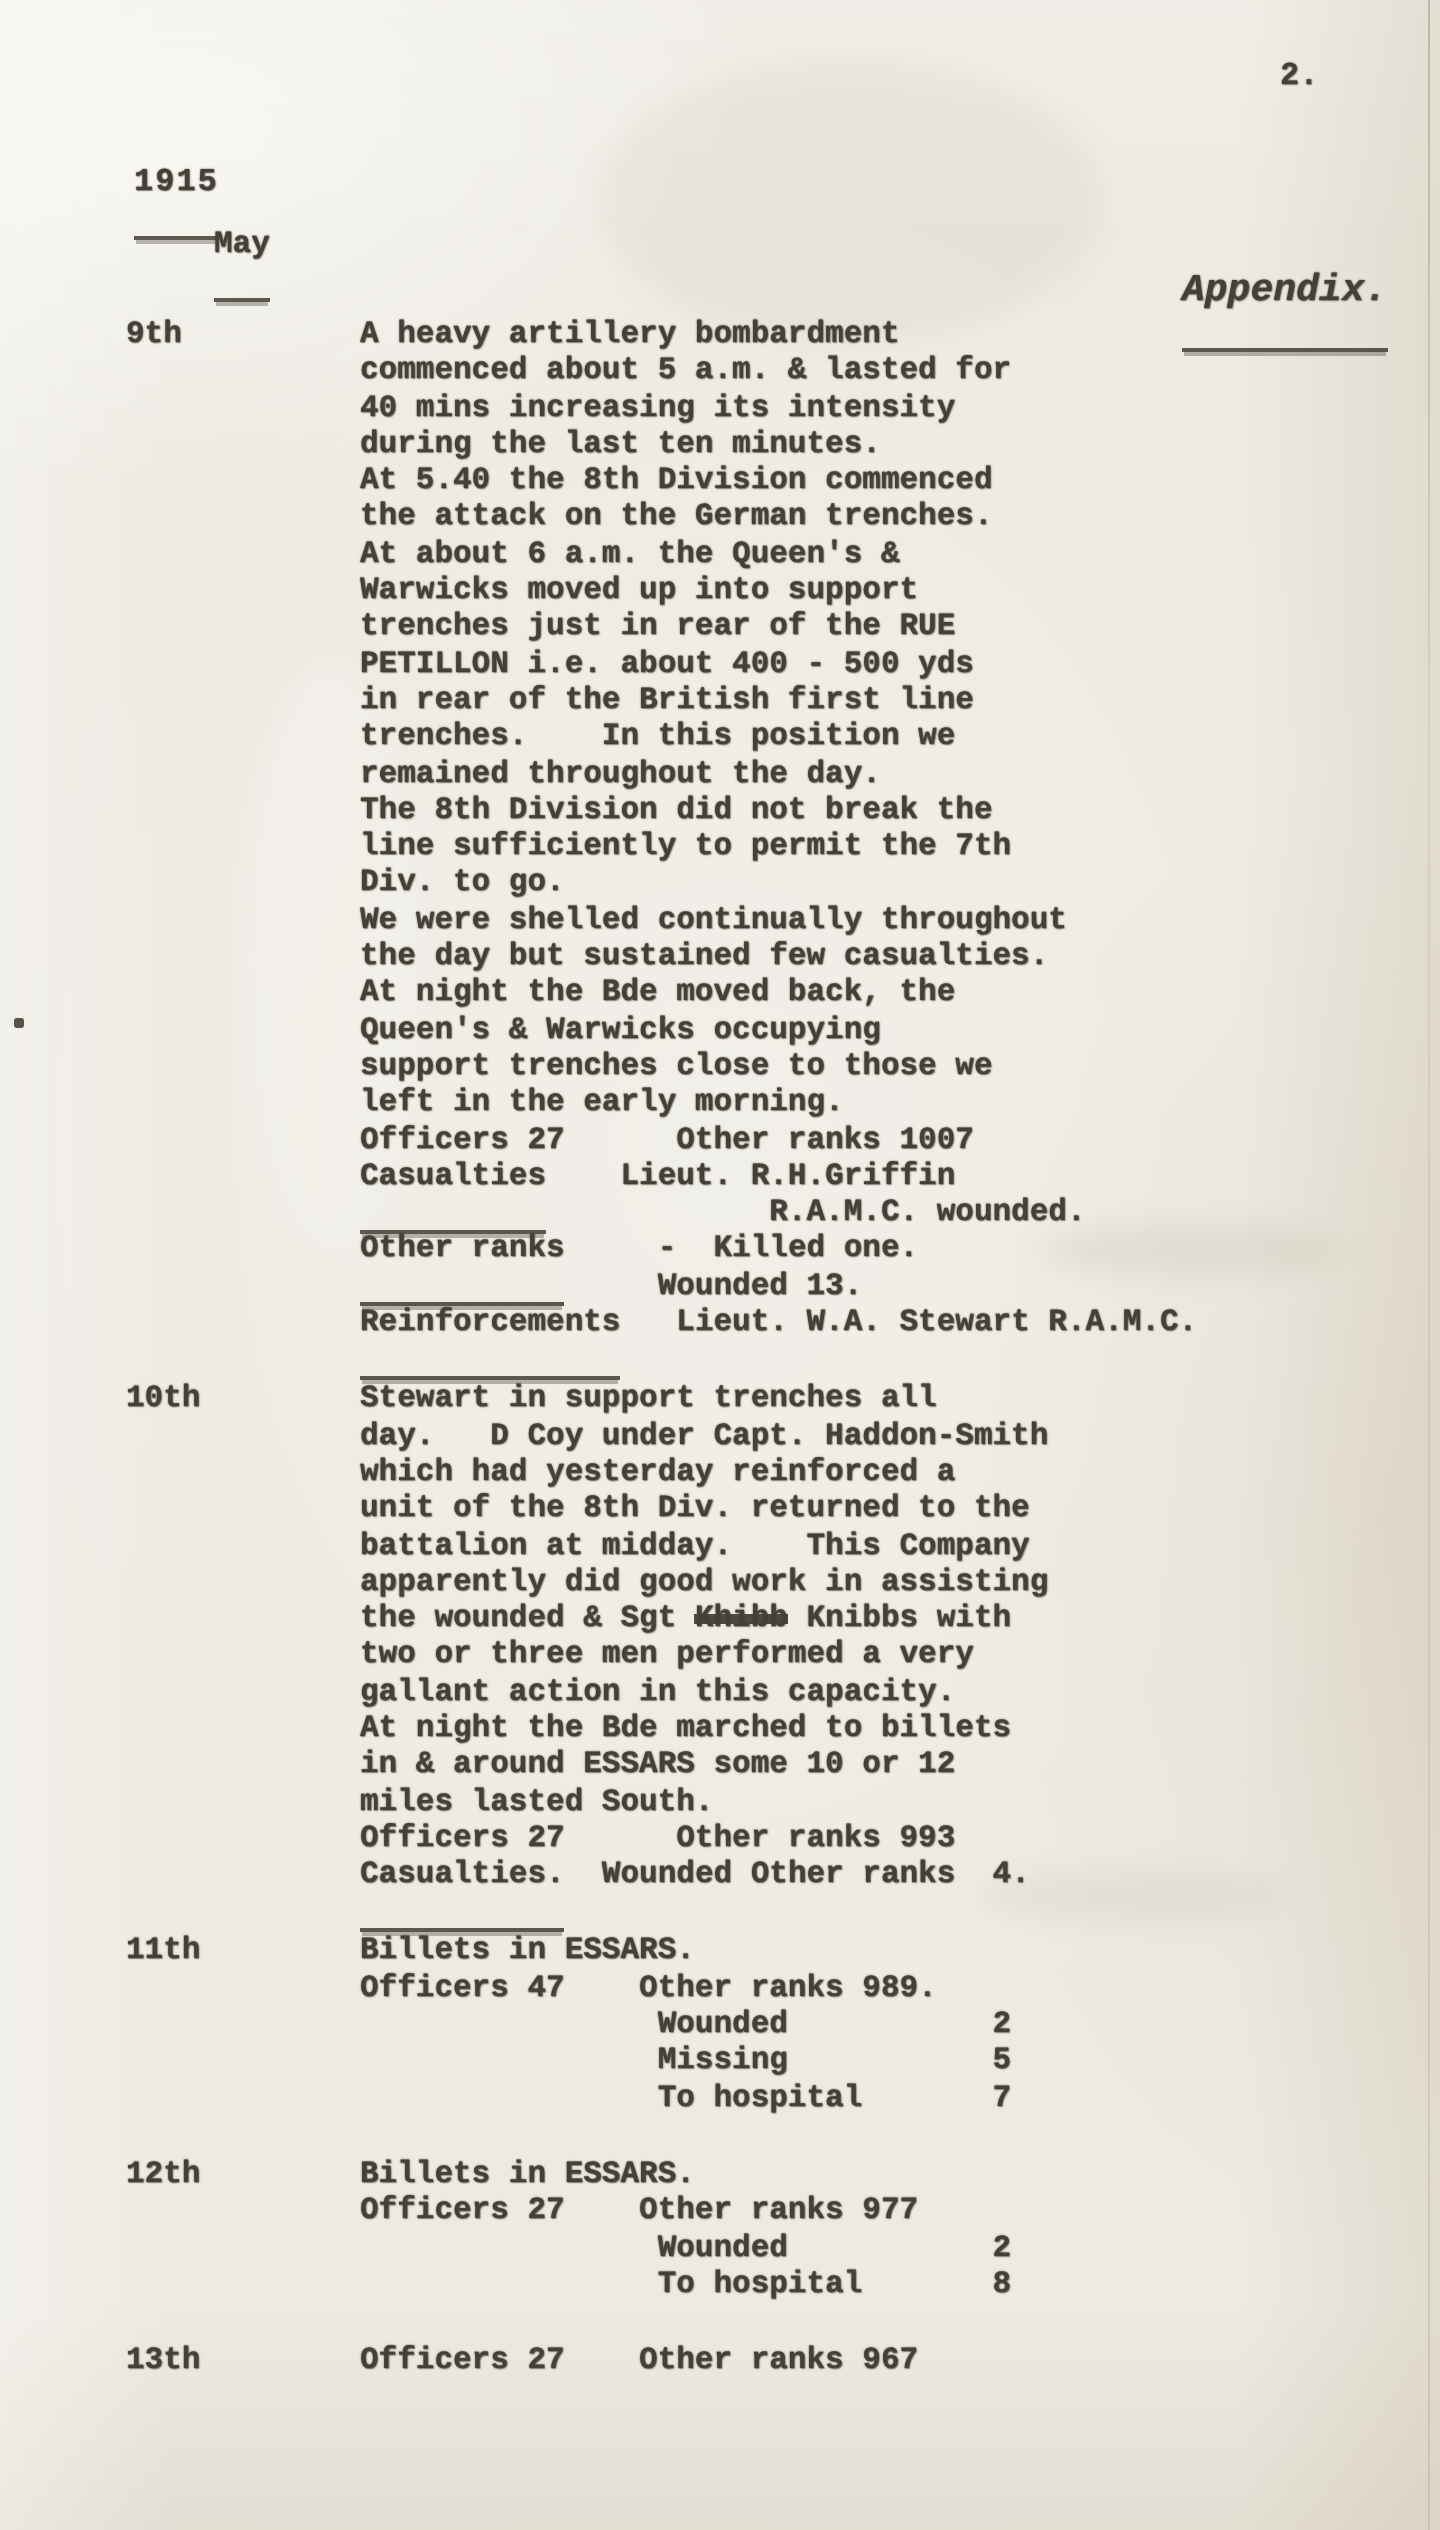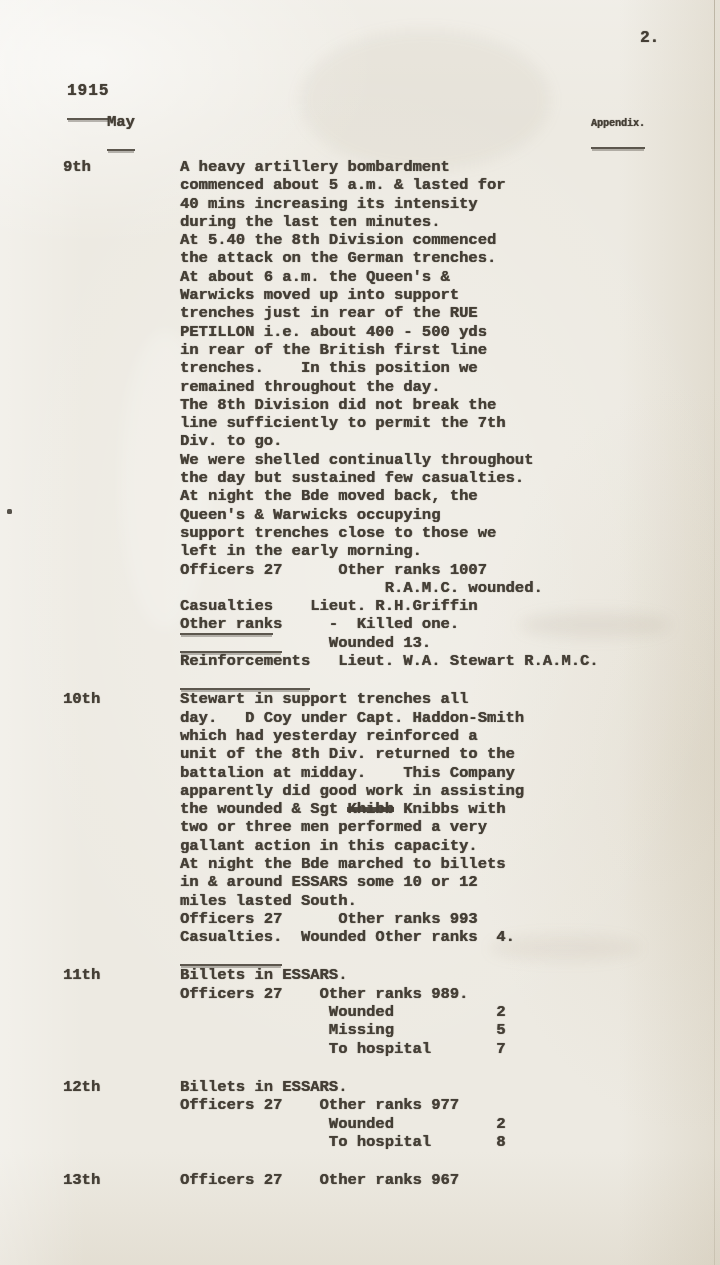--- a/index.html
+++ b/index.html
@@ -16,21 +16,21 @@
     -webkit-font-smoothing:antialiased;
   }
   .ink{
     color:#453f36;
     font-weight:700;
     text-shadow:0 0 1px rgba(69,63,54,.85), .4px .4px .6px rgba(69,63,54,.5);
   }
   .page-number{position:absolute;left:640px;top:29px;font-size:16px;}
   .year{position:absolute;left:67px;top:82px;font-size:16px;letter-spacing:1px;}
   .month{position:absolute;left:67px;top:113px;font-size:15.5px;margin-left:40px;}
-  .appendix{position:absolute;left:591px;top:118px;font-size:10px;}
+  .appendix{position:absolute;left:591px;top:134px;font-size:19px;font-style:italic;}
   .u{
     border-bottom:2px solid rgba(66,60,51,.85);
     box-shadow:0 3px 0 -1px rgba(66,60,51,.35);
     padding-bottom:18px;
   }
   .strike{
     position:relative;
     background-image:linear-gradient(to bottom, rgba(0,0,0,0) 38%, rgba(62,56,47,.9) 38%, rgba(62,56,47,.9) 68%, rgba(0,0,0,0) 68%);
   }
   #entries{position:absolute;left:63px;top:158px;right:10px;}
@@ -92,22 +92,22 @@
         <div class="line ink">The 8th Division did not break the</div>
         <div class="line ink">line sufficiently to permit the 7th</div>
         <div class="line ink">Div. to go.</div>
         <div class="line ink">We were shelled continually throughout</div>
         <div class="line ink">the day but sustained few casualties.</div>
         <div class="line ink">At night the Bde moved back, the</div>
         <div class="line ink">Queen's &amp; Warwicks occupying</div>
         <div class="line ink">support trenches close to those we</div>
         <div class="line ink">left in the early morning.</div>
         <div class="line ink">Officers 27      Other ranks 1007</div>
+        <div class="line ink"><span class="u">Casualties</span>    Lieut. R.H.Griffin</div>
         <div class="line ink">                      R.A.M.C. wounded.</div>
-        <div class="line ink"><span class="u">Casualties</span>    Lieut. R.H.Griffin</div>
         <div class="line ink"><span class="u">Other ranks</span>     -  Killed one.</div>
         <div class="line ink">                Wounded 13.</div>
         <div class="line ink"><span class="u">Reinforcements</span>   Lieut. W.A. Stewart R.A.M.C.</div>
       </div>
     </div>
     <div class="entry">
       <div class="entry-date ink">10th</div>
       <div class="entry-body">
         <div class="line ink">Stewart in support trenches all</div>
         <div class="line ink">day.   D Coy under Capt. Haddon-Smith</div>
@@ -122,21 +122,21 @@
         <div class="line ink">in &amp; around ESSARS some 10 or 12</div>
         <div class="line ink">miles lasted South.</div>
         <div class="line ink">Officers 27      Other ranks 993</div>
         <div class="line ink"><span class="u">Casualties.</span>  Wounded Other ranks  4.</div>
       </div>
     </div>
     <div class="entry">
       <div class="entry-date ink">11th</div>
       <div class="entry-body">
         <div class="line ink">Billets in ESSARS.</div>
-        <div class="line ink">Officers 27    Other ranks 989.</div>
+        <div class="line ink">Officers 47    Other ranks 989.</div>
         <div class="line ink">                Wounded           2</div>
         <div class="line ink">                Missing           5</div>
         <div class="line ink">                To hospital       7</div>
       </div>
     </div>
     <div class="entry">
       <div class="entry-date ink">12th</div>
       <div class="entry-body">
         <div class="line ink">Billets in ESSARS.</div>
         <div class="line ink">Officers 27    Other ranks 977</div>

